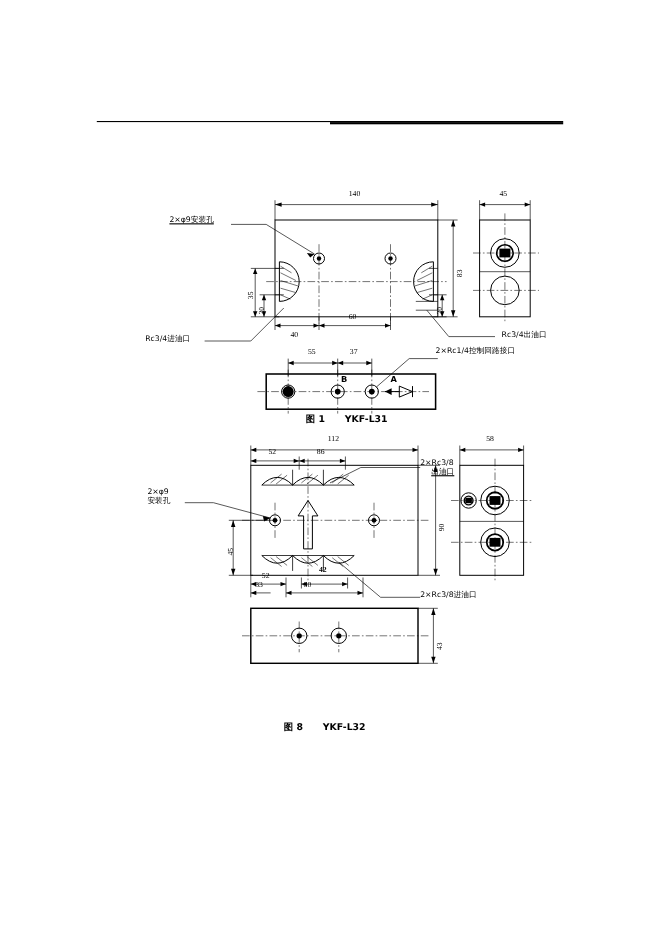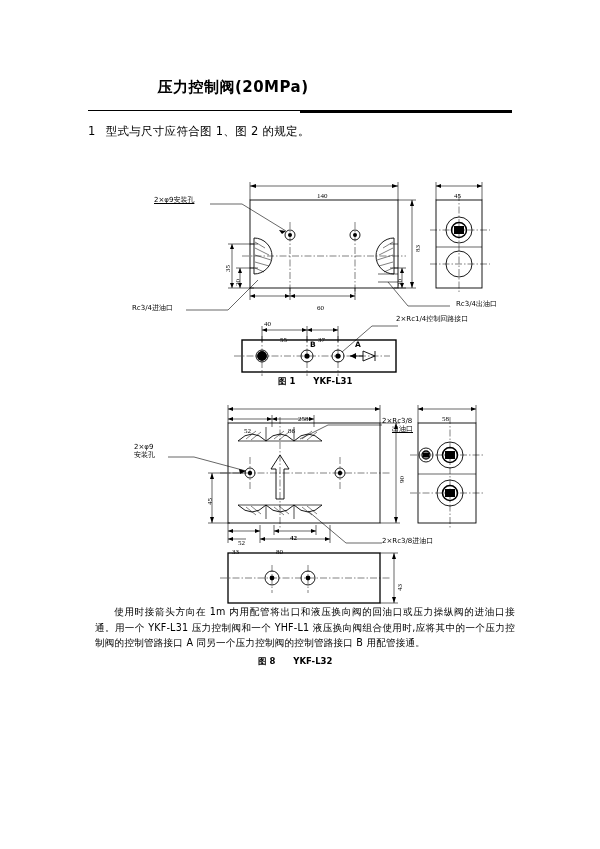--- a/index.html
+++ b/index.html
@@ -79,21 +79,20 @@
     font-family: "DejaVu Sans", sans-serif;
     font-size: 7px;
     white-space: nowrap;
     line-height: 1.25;
   }
   .dim {
     position: absolute;
     font-family: "Liberation Serif", serif;
     font-size: 7px;
     white-space: nowrap;
-    margin-top: 20px;
   }
   .dim-v {
     position: absolute;
     font-family: "Liberation Serif", serif;
     font-size: 7px;
     white-space: nowrap;
     transform-origin: left top;
     transform: rotate(-90deg);
   }
   .caption {
@@ -116,28 +115,24 @@
     letter-spacing: 0.2px;
   }
   svg { display: block; overflow: visible; }
 </style>
 </head>
 <body>
 
 <div class="page">
 
   <div class="header">
-    <div class="doc-title">压力控制阀(20MPa)</div>
   </div>
   <div class="rule-thin"></div>
   <div class="rule-thick"></div>
 
-  <div class="clause">
-    <span class="num">1</span><span>型式与尺寸应符合图 1、图 2 的规定。</span>
-  </div>
 
   <div class="fig" style="left:150px; top:160px; width:360px; height:225px;">
 
     <svg width="360" height="225" viewBox="0 0 360 225">
       <g stroke="#000" fill="none" stroke-width="0.9">
 
         <rect x="100" y="40" width="148" height="88"></rect>
 
         <g stroke-width="0.6">
           <line x1="100" y1="26" x2="248" y2="26"></line>
@@ -515,34 +510,33 @@
     <div class="lbl" style="left:-16px; top:48px; line-height:1.15;">
       <span>2×φ9</span><br>
       <span>安装孔</span>
     </div>
     <div class="lbl" style="left:232px; top:22px; line-height:1.15;">
       <span>2×Rc3/8</span><br>
       <span style="margin-left:10px; display:inline-block;text-decoration:underline;">出油口</span>
     </div>
     <div class="lbl" style="left:232px; top:142px;">2×Rc3/8进油口</div>
 
-    <div class="dim" style="left:148px; top:0px;">258</div>
+    <div class="dim" style="left:148px; top:0px;">112</div>
     <div class="dim" style="left:94px; top:12px;">52</div>
     <div class="dim" style="left:138px; top:12px;">86</div>
     <div class="dim-v" style="left:56px; top:110px;">45</div>
     <div class="dim-v" style="left:248px; top:88px;">90</div>
     <div class="dim" style="left:88px; top:124px;">52</div>
     <div class="dim" style="left:140px; top:119px;font-weight:bold;">42</div>
     <div class="dim" style="left:82px; top:133px;">33</div>
     <div class="dim" style="left:126px; top:133px;">80</div>
     <div class="dim" style="left:292px; top:0px;">58</div>
     <div class="dim-v" style="left:246px; top:196px;">43</div>
   </div>
 
-  <div class="para">使用时接箭头方向在 1m 内用配管将出口和液压换向阀的回油口或压力操纵阀的进油口接通。用一个 YKF-L31 压力控制阀和一个 YHF-L1 液压换向阀组合使用时,应将其中的一个压力控制阀的控制管路接口 A 同另一个压力控制阀的控制管路接口 B 用配管接通。</div>
 
   <div class="caption" style="left:258px; top:656px;">
     <span>图 8</span>
     <span style="display:inline-block; width:12px;"></span>
     <span>YKF-L32</span>
   </div>
 
 </div>
 
 </body></html>

